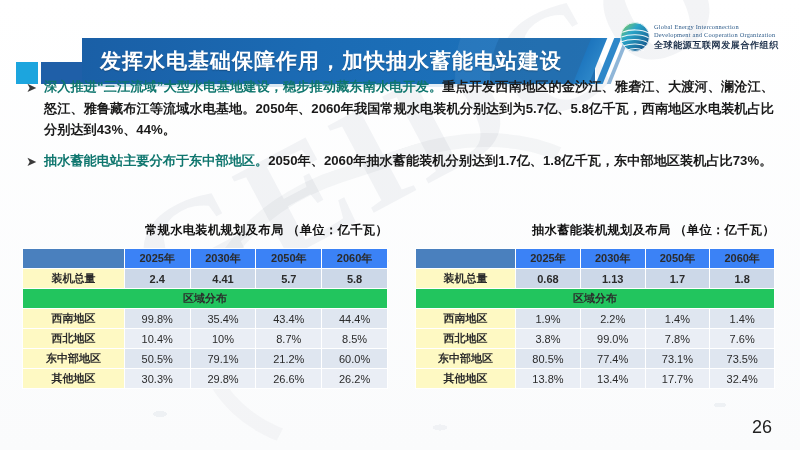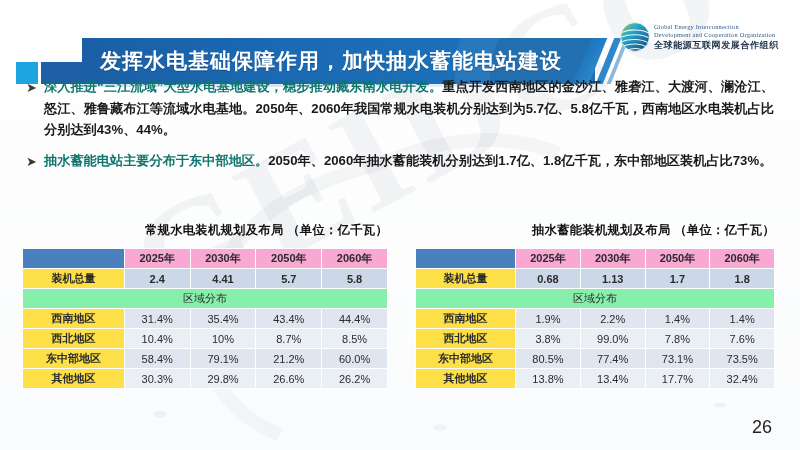--- a/index.html
+++ b/index.html
@@ -152,24 +152,24 @@
     table-layout:fixed;
   }
   table.grid td{
     height:19px;
     font-size:11px;
     text-align:center;
     vertical-align:middle;
     color:#2b2b2b;
     padding:0;
   }
-  td.hd{background:#f9a8d4;color:#ffffff;font-weight:700;font-size:10.5px;}
+  td.hd{background:#3b82f6;color:#ffffff;font-weight:700;font-size:10.5px;}
   td.hd-blank{background:#4A80BE;}
-  td.rowhd{background:#fde047;color:#ffffff;font-weight:700;font-size:10.5px;}
-  td.section{background:#86efac;color:#ffffff;font-weight:400;font-size:10.5px;}
+  td.rowhd{background:#fef9c3;color:#ffffff;font-weight:700;font-size:10.5px;}
+  td.section{background:#22c55e;color:#ffffff;font-weight:700;font-size:10.5px;}
   td.v-a{background:#dfe6f0;}
   td.v-b{background:#eaeef5;margin-left:16px;}
   td.total{background:#ccd8e8;font-weight:600;}
   col.c0{width:28%;}
   col.cx{width:18%;}
 
   
   .pageno{
     position:absolute;right:28px;bottom:12px;
     font-size:18px;color:#222;font-weight:400;
@@ -267,35 +267,35 @@
           <td class="total">2.4</td>
           <td class="total">4.41</td>
           <td class="total">5.7</td>
           <td class="total">5.8</td>
         </tr>
         <tr>
           <td class="section" colspan="5">区域分布</td>
         </tr>
         <tr>
           <td class="rowhd">西南地区</td>
-          <td class="v-a">31.4%</td>
+          <td class="v-a">99.8%</td>
           <td class="v-a">35.4%</td>
           <td class="v-a">43.4%</td>
           <td class="v-a">44.4%</td>
         </tr>
         <tr>
           <td class="rowhd">西北地区</td>
           <td class="v-b">10.4%</td>
           <td class="v-b">10%</td>
           <td class="v-b">8.7%</td>
           <td class="v-b">8.5%</td>
         </tr>
         <tr>
           <td class="rowhd">东中部地区</td>
-          <td class="v-a">58.4%</td>
+          <td class="v-a">50.5%</td>
           <td class="v-a">79.1%</td>
           <td class="v-a">21.2%</td>
           <td class="v-a">60.0%</td>
         </tr>
         <tr>
           <td class="rowhd">其他地区</td>
           <td class="v-b">30.3%</td>
           <td class="v-b">29.8%</td>
           <td class="v-b">26.6%</td>
           <td class="v-b">26.2%</td>

